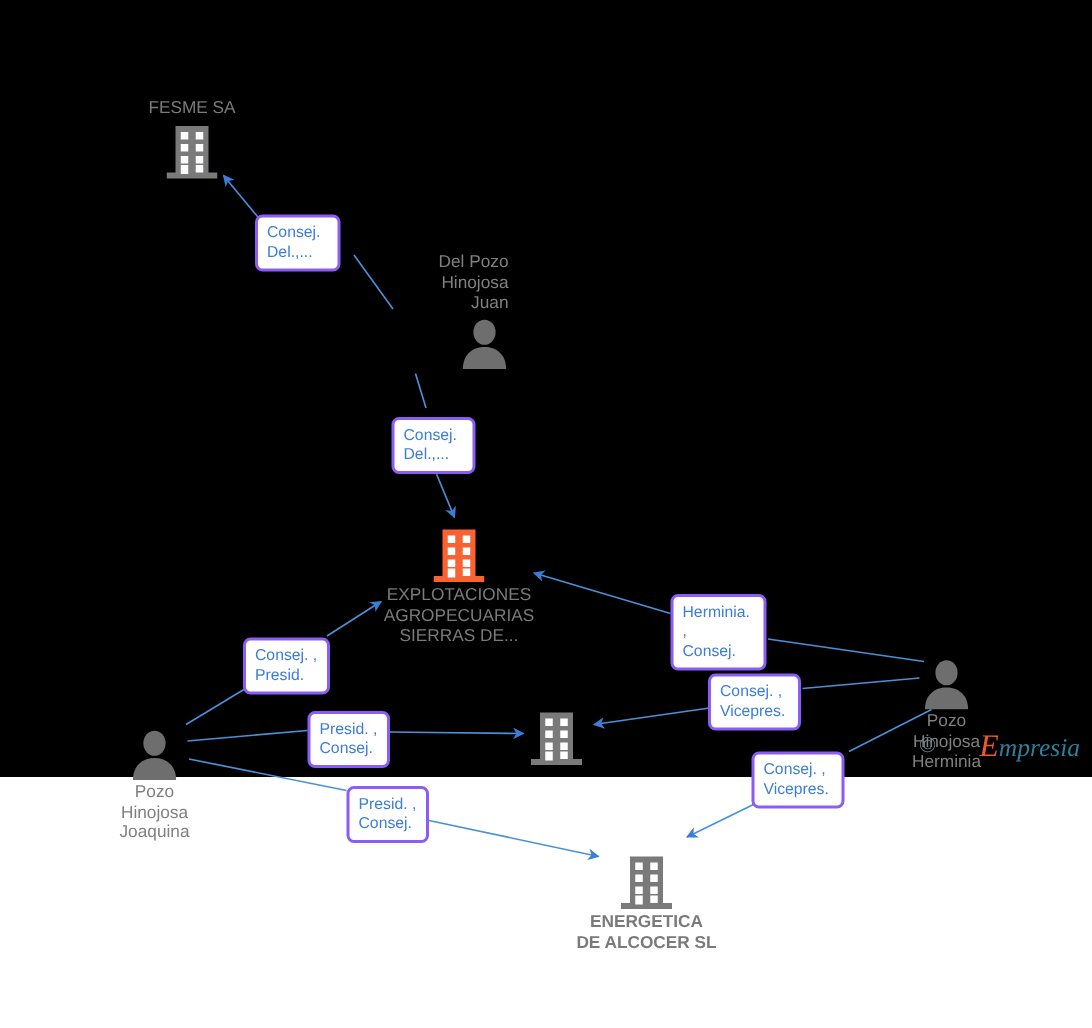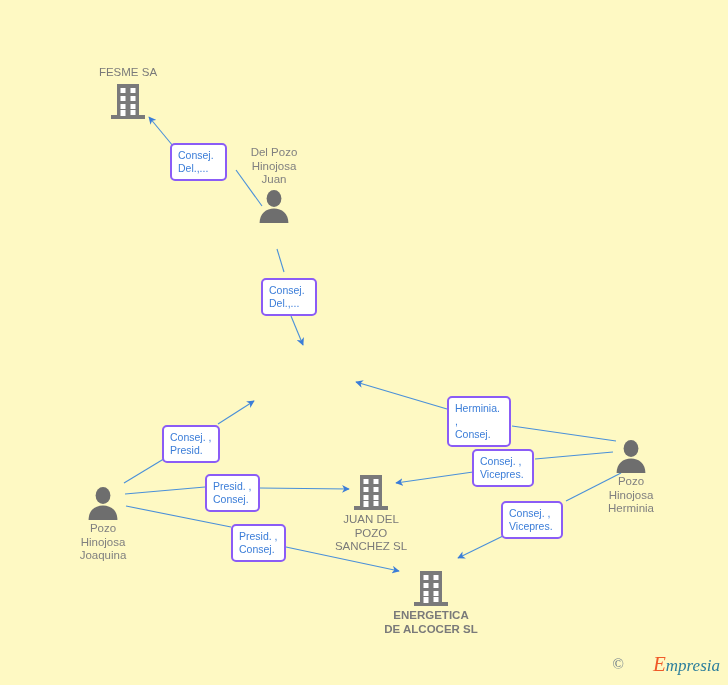--- a/index.html
+++ b/index.html
@@ -9,22 +9,22 @@
   }
   body {
     width: 728px;
     height: 685px;
     font-family: "Liberation Sans", sans-serif;
     overflow: hidden;
   }
   #graph {
     position: relative;
     width: 728px;
-    height: 685px;
-    background: #fef9c3;
+    height: 518px;
+    background: #000000;
   }
   #edge-layer {
     position: absolute;
     left: 0;
     top: 0;
     width: 728px;
     height: 685px;
   }
 
   
@@ -152,32 +152,51 @@
         <rect x="9.5" y="14" width="5" height="5" fill="#ffffff"></rect>
         <rect x="19.5" y="14" width="5" height="5" fill="#ffffff"></rect>
         <rect x="9.5" y="22" width="5" height="5" fill="#ffffff"></rect>
         <rect x="19.5" y="22" width="5" height="5" fill="#ffffff"></rect>
         <rect x="9.5" y="28" width="5" height="6" fill="#ffffff"></rect>
         <rect x="19.5" y="28" width="5" height="5" fill="#ffffff"></rect>
       </svg>
     </span>
   </div>
 
-  <div class="node person label-above" style="left:274px; top:146px;">
+  <div class="node person label-above" style="left:274px; top:169px;text-align:right;">
     <span class="node-label">Del Pozo
 Hinojosa
 Juan</span>
     <span class="icon-wrap">
       <svg width="32" height="34" viewBox="0 0 32 34" xmlns="http://www.w3.org/2000/svg">
         <ellipse cx="16" cy="9.5" rx="7.4" ry="8.4" fill="#6e6e6e"></ellipse>
         <path d="M 1.6 34 C 1.6 24.2 8.2 19.4 16 19.4 C 23.8 19.4 30.4 24.2 30.4 34 Z" fill="#6e6e6e"></path>
       </svg>
     </span>
   </div>
 
+  <div class="node company" style="left:306px; top:351px;">
+    <span class="icon-wrap">
+      <svg width="34" height="38" viewBox="0 0 34 38" xmlns="http://www.w3.org/2000/svg">
+        <rect x="6" y="2" width="22" height="32" fill="#f96332"></rect>
+        <rect x="0" y="33" width="34" height="4" fill="#f96332"></rect>
+        <rect x="9.5" y="6" width="5" height="5" fill="#ffffff"></rect>
+        <rect x="19.5" y="6" width="5" height="5" fill="#ffffff"></rect>
+        <rect x="9.5" y="14" width="5" height="5" fill="#ffffff"></rect>
+        <rect x="19.5" y="14" width="5" height="5" fill="#ffffff"></rect>
+        <rect x="9.5" y="22" width="5" height="5" fill="#ffffff"></rect>
+        <rect x="19.5" y="22" width="5" height="5" fill="#ffffff"></rect>
+        <rect x="9.5" y="28" width="5" height="6" fill="#ffffff"></rect>
+        <rect x="19.5" y="28" width="5" height="5" fill="#ffffff"></rect>
+      </svg>
+    </span>
+    <span class="node-label">EXPLOTACIONES
+AGROPECUARIAS
+SIERRAS DE...</span>
+  </div>
 
   <div class="node person" style="left:103px; top:486px;">
     <span class="icon-wrap">
       <svg width="32" height="34" viewBox="0 0 32 34" xmlns="http://www.w3.org/2000/svg">
         <ellipse cx="16" cy="9.5" rx="7.4" ry="8.4" fill="#6e6e6e"></ellipse>
         <path d="M 1.6 34 C 1.6 24.2 8.2 19.4 16 19.4 C 23.8 19.4 30.4 24.2 30.4 34 Z" fill="#6e6e6e"></path>
       </svg>
     </span>
     <span class="node-label">Pozo
 Hinojosa
@@ -204,23 +223,20 @@
         <rect x="9.5" y="6" width="5" height="5" fill="#ffffff"></rect>
         <rect x="19.5" y="6" width="5" height="5" fill="#ffffff"></rect>
         <rect x="9.5" y="14" width="5" height="5" fill="#ffffff"></rect>
         <rect x="19.5" y="14" width="5" height="5" fill="#ffffff"></rect>
         <rect x="9.5" y="22" width="5" height="5" fill="#ffffff"></rect>
         <rect x="19.5" y="22" width="5" height="5" fill="#ffffff"></rect>
         <rect x="9.5" y="28" width="5" height="6" fill="#ffffff"></rect>
         <rect x="19.5" y="28" width="5" height="5" fill="#ffffff"></rect>
       </svg>
     </span>
-    <span class="node-label">JUAN DEL
-POZO
-SANCHEZ SL</span>
   </div>
 
   <div class="node company" style="left:431px; top:569px;font-weight:bold;">
     <span class="icon-wrap">
       <svg width="34" height="38" viewBox="0 0 34 38" xmlns="http://www.w3.org/2000/svg">
         <rect x="6" y="2" width="22" height="32" fill="#7a7a7a"></rect>
         <rect x="0" y="33" width="34" height="4" fill="#7a7a7a"></rect>
         <rect x="9.5" y="6" width="5" height="5" fill="#ffffff"></rect>
         <rect x="19.5" y="6" width="5" height="5" fill="#ffffff"></rect>
         <rect x="9.5" y="14" width="5" height="5" fill="#ffffff"></rect>

